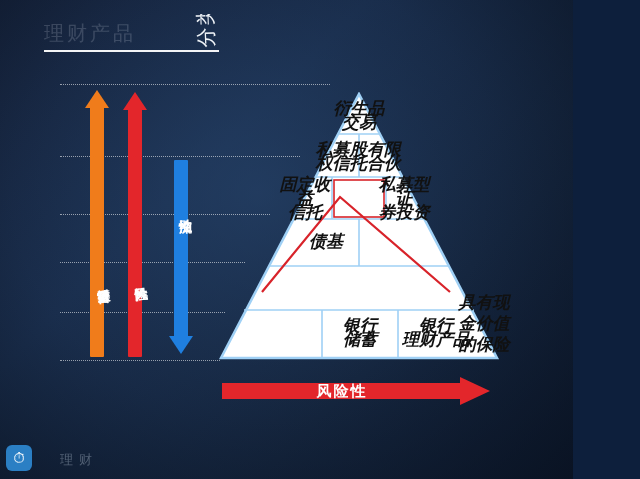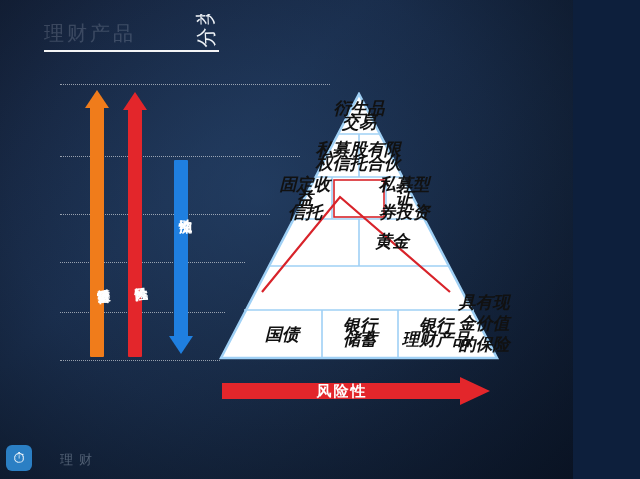--- a/index.html
+++ b/index.html
@@ -252,23 +252,22 @@
     <div class="cell plain" style="left:96px; top:46px; width:54px; height:38px;text-align:center;">私募股
 权信托</div>
     <div class="cell plain" style="left:142px; top:46px; width:48px; height:38px;">有限
 合伙</div>
 
     <div class="cell plain" style="left:58px; top:89px; width:58px; height:36px;">固定收益
 信托</div>
     <div class="cell plain" style="left:156px; top:89px; width:60px; height:36px;">私募型证
 券投资</div>
 
-    <div class="cell plain" style="left:142px; top:134px; width:64px; height:32px;">黄金</div>
-
-    <div class="cell plain" style="left:26px; top:226px; width:76px; height:34px;">国债</div>
+    <div class="cell plain" style="left:76px; top:134px; width:64px; height:32px;">债基</div>
+
     <div class="cell plain" style="left:104px; top:222px; width:76px; height:38px;">银行
 储蓄</div>
     <div class="cell plain" style="left:180px; top:222px; width:76px; height:38px;">银行
 理财产品</div>
   </div>
 
   <div class="cell outside" style="position:absolute; left:452px; top:296px; width:64px; height:54px; line-height:21px;">具有现
 金价值
 的保险</div>
 

